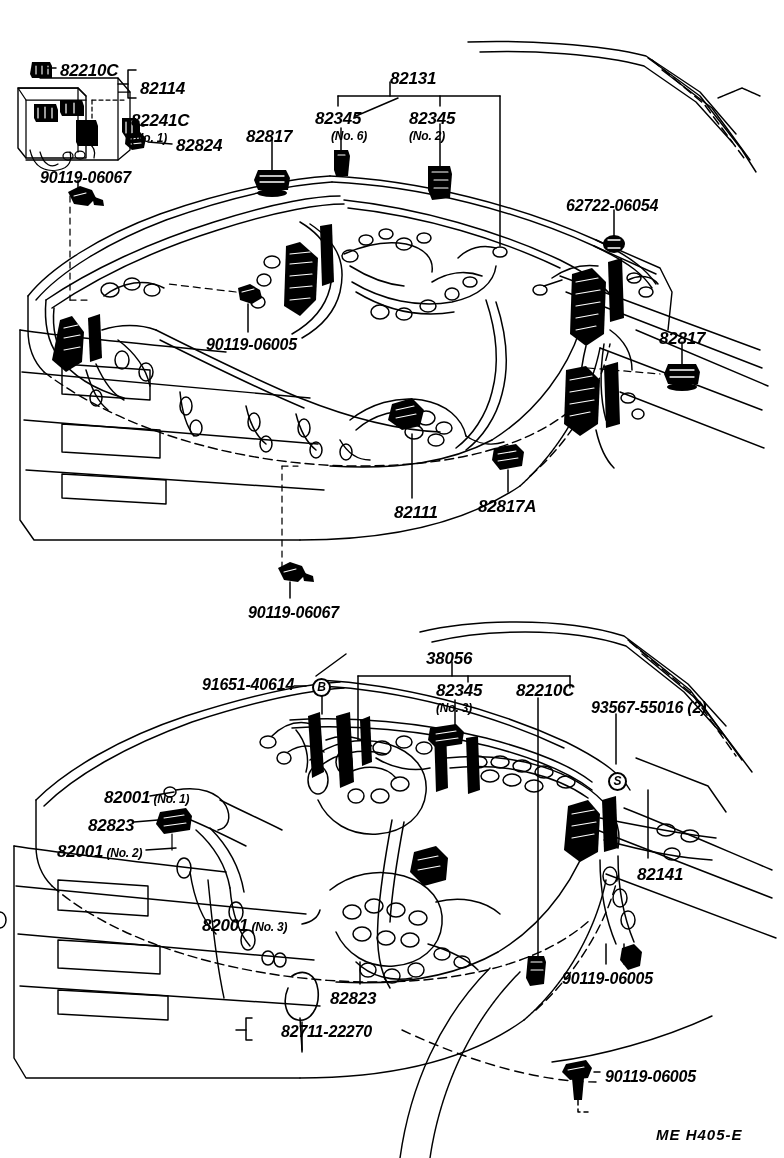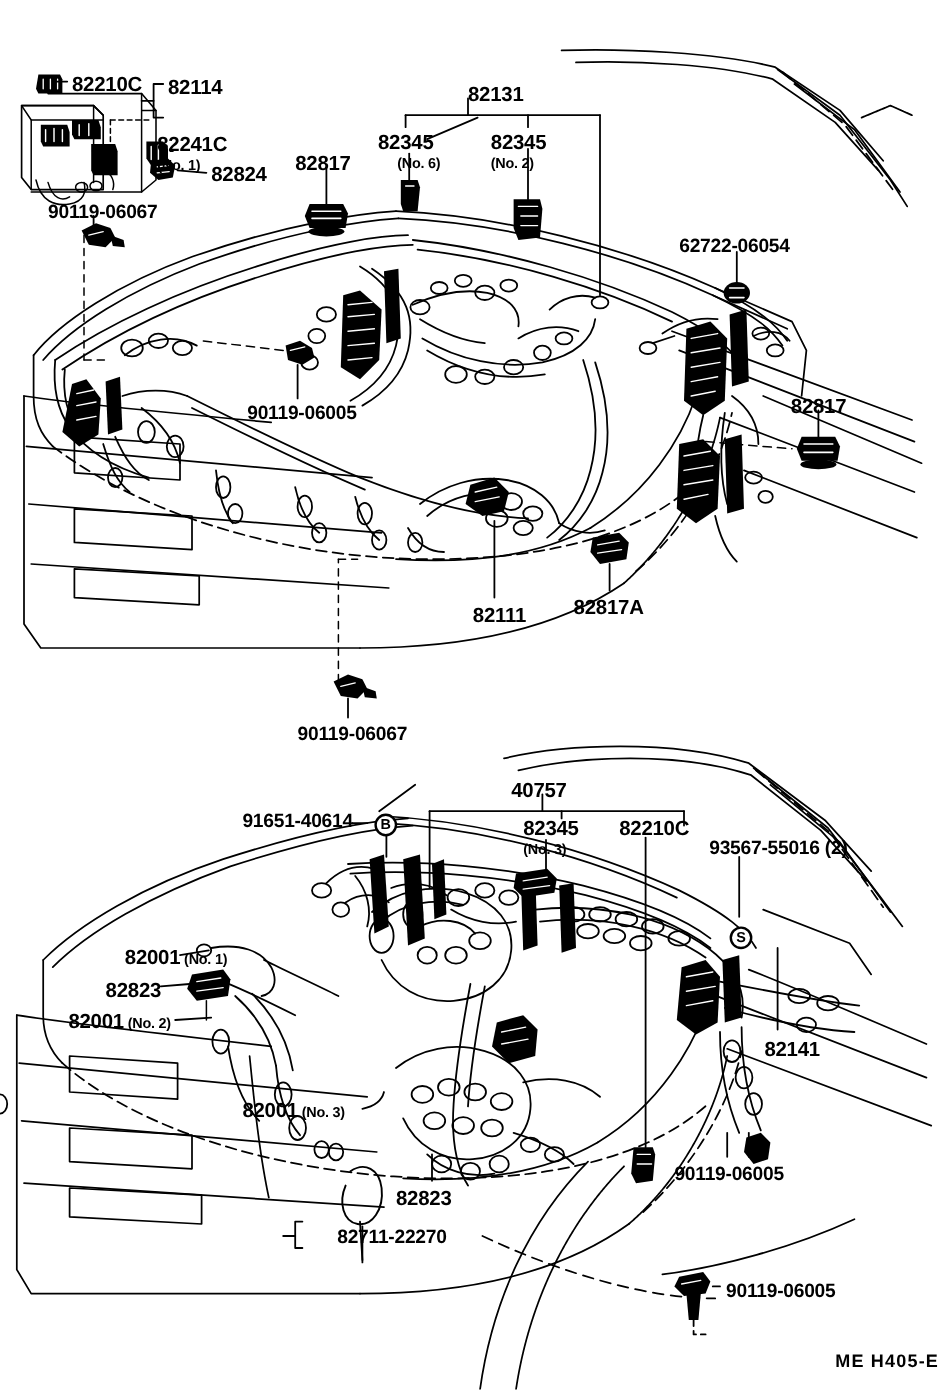--- a/index.html
+++ b/index.html
@@ -2,21 +2,21 @@
 <html><head>
 <meta charset="utf-8">
 <title>Wiring Harness Parts Diagram</title>
 <style>
   html,body{margin:0;padding:0;background:#ffffff;}
   body{
     width:784px;height:1158px;position:relative;overflow:hidden;
     font-family:"Liberation Sans","DejaVu Sans",sans-serif;
     color:#000;
   }
-  #sheet{position:absolute;left:0;top:0;width:784px;height:1090px;}
+  #sheet{position:absolute;left:0;top:0;width:784px;height:1090px;font-style:italic;}
   svg.layer{position:absolute;left:0;top:0;width:784px;height:1158px;}
   
   .lbl{
     position:absolute;
     font-weight:bold;
     color:#000;
     white-space:nowrap;
     letter-spacing:-0.2px;
     line-height:1;
     font-family:"Liberation Sans","DejaVu Sans",sans-serif;
@@ -538,51 +538,51 @@
 
         <path d="M600,1072 L594,1072"></path>
         <path d="M578,1100 L578,1112 L588,1112" stroke-dasharray="5,4"></path>
       </g>
 
     </g>
   </svg>
 
   <div id="labels-top">
       <div class="lbl pn" style="left: 60px; top: 62px;"><span>82210C</span></div>
-      <div class="lbl pn" style="left: 140px; top: 64px;"><span>82114</span></div>
+      <div class="lbl pn" style="left: 140px; top: 80px;"><span>82114</span></div>
       <div class="lbl pn" style="left: 131px; top: 112px;"><span>82241C</span><span class="sub" style="display: block; margin-top: 3px; margin-left: 0px;"> (No. 1)</span></div>
       <div class="lbl pn" style="left: 176px; top: 137px;"><span>82824</span></div>
       <div class="lbl pn sm" style="left: 40px; top: 170px;"><span>90119-06067</span></div>
       <div class="lbl pn" style="left: 246px; top: 128px;"><span>82817</span></div>
       <div class="lbl pn" style="left: 390px; top: 70px;"><span>82131</span></div>
       <div class="lbl pn" style="left: 315px; top: 110px;"><span>82345</span><span class="sub" style="display: block; margin-top: 3px; margin-left: 16px;"> (No. 6)</span></div>
       <div class="lbl pn" style="left: 409px; top: 110px;"><span>82345</span><span class="sub" style="display: block; margin-top: 3px; margin-left: 0px;"> (No. 2)</span></div>
       <div class="lbl pn sm" style="left: 566px; top: 198px;"><span>62722-06054</span></div>
       <div class="lbl pn" style="left: 659px; top: 330px;"><span>82817</span></div>
       <div class="lbl pn sm" style="left: 206px; top: 337px;"><span>90119-06005</span></div>
       <div class="lbl pn" style="left: 394px; top: 504px;"><span>82111</span></div>
       <div class="lbl pn" style="left: 478px; top: 498px;"><span>82817A</span></div>
       <div class="lbl pn sm" style="left: 248px; top: 605px;"><span>90119-06067</span></div>
     </div>
   <div id="labels-bottom">
       <div class="lbl pn sm" style="left: 202px; top: 677px;"><span>91651-40614</span></div>
-      <div class="lbl pn" style="left: 426px; top: 650px;"><span>40757</span></div>
+      <div class="lbl pn" style="left: 426px; top: 650px;"><span>38056</span></div>
       <div class="lbl pn" style="left: 436px; top: 682px;"><span>82345</span><span class="sub" style="display: block; margin-top: 3px; margin-left: 0px;"> (No. 3)</span></div>
       <div class="lbl pn" style="left: 516px; top: 682px;"><span>82210C</span></div>
       <div class="lbl pn sm" style="left: 591px; top: 700px;"><span>93567-55016 (2)</span></div>
       <div class="lbl pn" style="left: 67px; top: 789px; margin-left: 37px;"><span>82001</span><span class="sub"> (No. 1)</span></div>
       <div class="lbl pn" style="left: 88px; top: 817px;"><span>82823</span></div>
       <div class="lbl pn" style="left: 57px; top: 843px;"><span>82001</span><span class="sub"> (No. 2)</span></div>
       <div class="lbl pn" style="left: 637px; top: 866px;"><span>82141</span></div>
       <div class="lbl pn" style="left: 202px; top: 917px;"><span>82001</span><span class="sub"> (No. 3)</span></div>
       <div class="lbl pn" style="left: 330px; top: 990px;"><span>82823</span></div>
       <div class="lbl pn sm" style="left: 562px; top: 971px;"><span>90119-06005</span></div>
       <div class="lbl pn sm" style="left: 256px; top: 1024px; margin-left: 25px;"><span>82711-22270</span></div>
       <div class="lbl pn sm" style="left: 605px; top: 1069px;"><span>90119-06005</span></div>
     </div>
   <div id="markers">
       <div class="circmark" style="left: 312px; top: 678px;">B</div>
       <div class="circmark" style="left: 608px; top: 772px;">S</div>
     </div>
 
-  <div class="footer" style="left:696px;top:1126px;">ME  H405-E</div>
+  <div class="footer" style="left:656px;top:1126px;">ME  H405-E</div>
 
 </div>
 
 </body></html>

